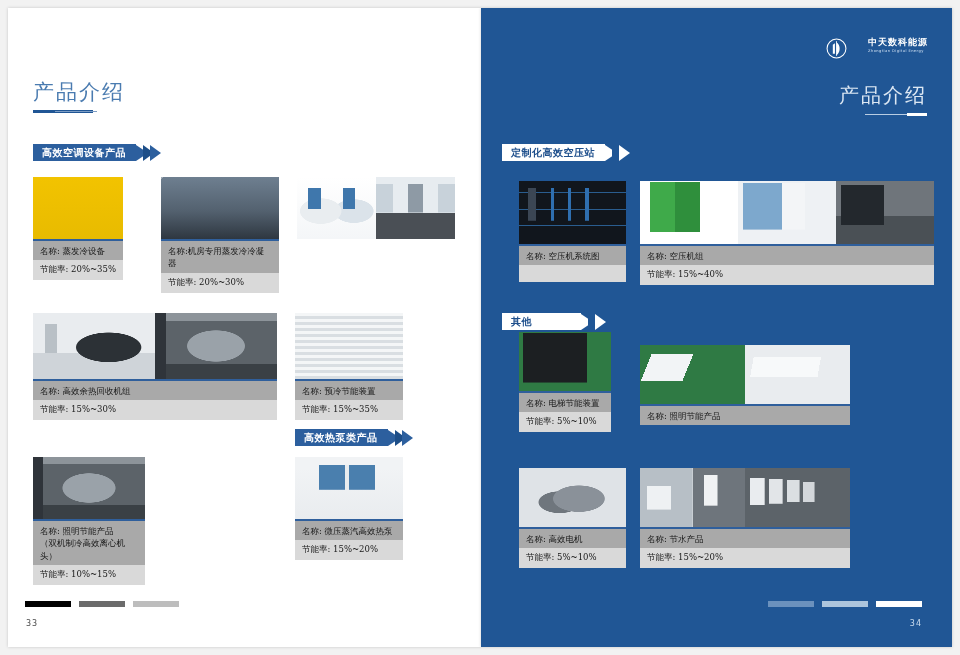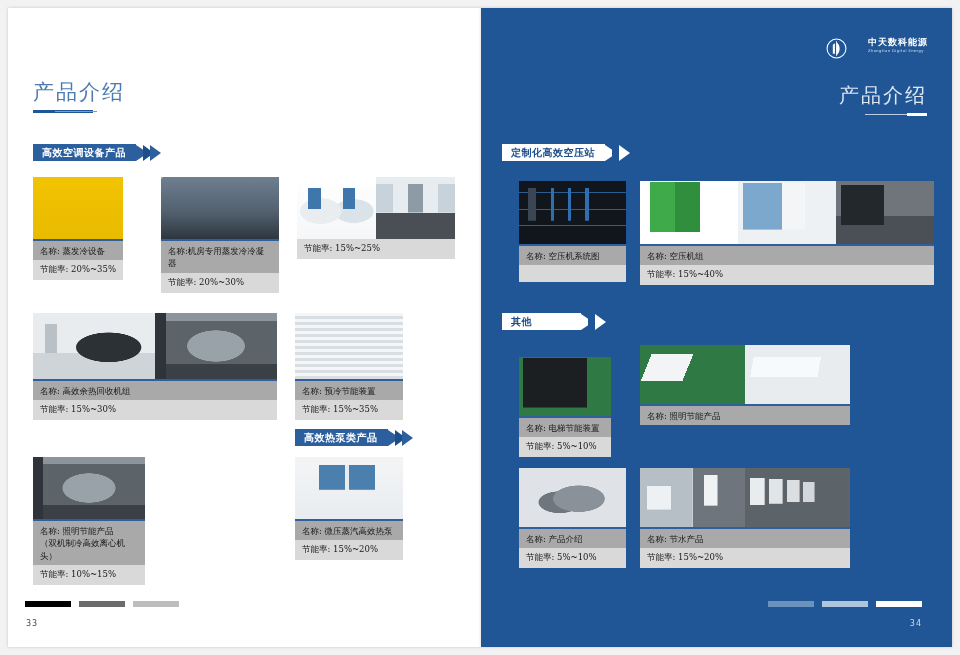--- a/index.html
+++ b/index.html
@@ -232,21 +232,20 @@
 
     <div class="card" style="left:289px;top:169px;width:158px;">
       <div class="photos" style="height:62px;">
         <div class="ph p-hp1">
             <div class="in"></div>
           </div>
         <div class="ph p-wheat">
             <div class="in"></div>
           </div>
       </div>
-      <div class="rate">节能率: 15%~25%</div>
     </div>
 
     <div class="card" style="left:25px;top:305px;width:244px;">
       <div class="photos" style="height:66px;">
         <div class="ph p-centri">
             <div class="in"></div>
           </div>
         <div class="ph p-chiller">
             <div class="in"></div>
           </div>
@@ -362,21 +361,21 @@
       <div class="rate">节能率: 15%~40%</div>
     </div>
 
     <div class="banner light" style="left:21px;top:305px;">
       <div class="bar" style="min-width:60px;">其他</div>
       <div class="tip"></div>
       <div class="chev"></div>
       <div class="chev2"></div>
     </div>
 
-    <div class="card" style="left:38px;top:349px;width:92px;">
+    <div class="card" style="left:38px;top:324px;width:92px;">
       <div class="photos" style="height:59px;">
         <div class="ph p-elev">
             <div class="in"></div>
           </div>
       </div>
       <div class="name">
         <span>名称: 电梯节能装置</span>
       </div>
       <div class="rate">节能率: 5%~10%</div>
     </div>
@@ -395,21 +394,21 @@
       </div>
     </div>
 
     <div class="card" style="left:38px;top:460px;width:107px;">
       <div class="photos" style="height:59px;">
         <div class="ph p-motor">
             <div class="in"></div>
           </div>
       </div>
       <div class="name">
-        <span>名称: 产品介绍</span>
+        <span>名称: 高效电机</span>
       </div>
       <div class="rate">节能率: 5%~10%</div>
     </div>
 
     <div class="card" style="left:159px;top:460px;width:210px;">
       <div class="photos" style="height:59px;">
         <div class="ph p-wash">
             <div class="in"></div>
           </div>
         <div class="ph p-urinal">

